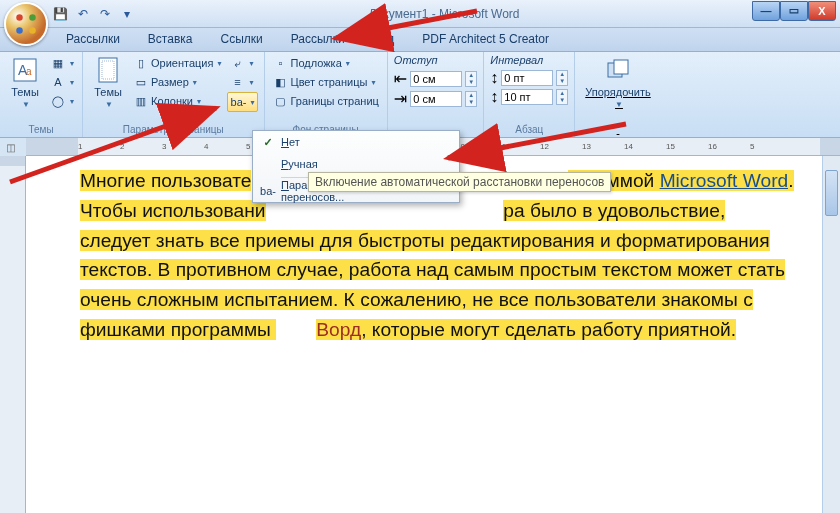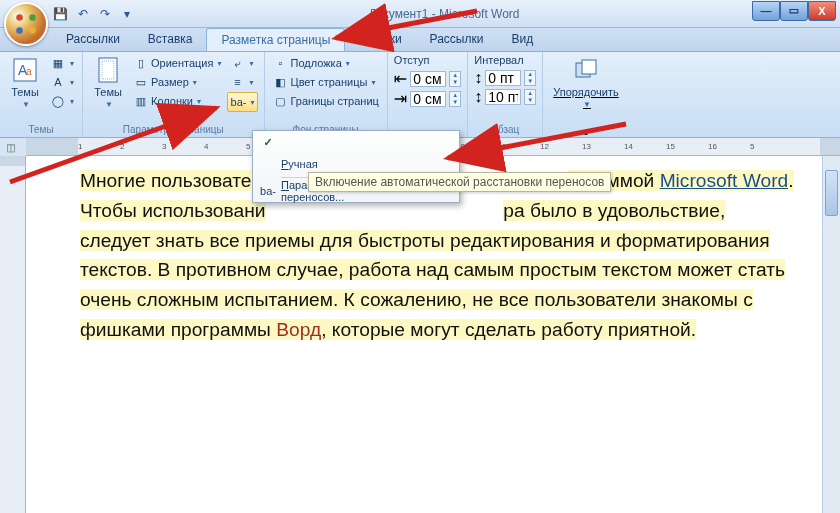--- a/index.html
+++ b/index.html
@@ -28,22 +28,22 @@
   .ribbon { height: 86px; background: linear-gradient(#e3effb,#c8def4); display: flex; border-bottom: 1px solid #8fb1d9; position: relative; }
   .group { border-right: 1px solid #b4cde9; padding: 2px 6px 0; display: flex; flex-direction: column; height: 100%; }
   .group-body { flex: 1; display: flex; align-items: flex-start; gap: 4px; }
   .group-label { text-align: center; font-size: 10px; color: #5a7aa0; padding: 1px 0 2px; }
   .bigbtn { display: flex; flex-direction: column; align-items: center; gap: 2px; padding: 2px 4px; font-size: 11px; color: #1a3f6b; min-width: 38px; }
   .bigbtn .ico { width: 28px; height: 28px; display: flex; align-items: center; justify-content: center; }
   .smallrow { display: flex; align-items: center; gap: 2px; font-size: 11px; color: #1a3f6b; padding: 1px 2px; white-space: nowrap; }
   .smallrow .ico { width: 16px; height: 16px; display: flex; align-items: center; justify-content: center; }
   .col { display: flex; flex-direction: column; gap: 1px; }
   .spin { display: flex; align-items: center; gap: 3px; }
-  .spin input { width: 36px; height: 16px; font-size: 14px; border: 1px solid #9db7d6; padding: 0 2px; background: #fff; }
-  .spin-lbl { font-size: 11px; color: #1a3f6b; margin-bottom: 2px; }
+  .spin input { width: 52px; height: 16px; font-size: 11px; border: 1px solid #9db7d6; padding: 0 2px; background: #fff; }
+  .spin-lbl { font-size: 11px; color: #1a3f6b; margin-bottom: 2px; font-style: italic; }
   .spin .arws { width: 12px; height: 16px; border: 1px solid #9db7d6; background: #eef5fc; display:flex;flex-direction:column;}
   .spin .arws span{flex:1;font-size:6px;line-height:7px;text-align:center;color:#3a6ea5;}
 
   
   .dropdown { position: absolute; left: 252px; top: 130px; width: 208px; background: linear-gradient(#fdfefe,#f2f5f8); border: 1px solid #9aafc7; box-shadow: 2px 3px 6px rgba(0,0,0,.3); z-index: 20; font-size: 11px; color: #1a3f6b; }
   .dd-item { display: flex; align-items: center; height: 22px; padding-left: 4px; }
   .dd-chk { width: 22px; text-align: center; color: #2a6a2a; font-weight: bold; }
   .dd-ico { width: 22px; text-align: center; }
   .dd-txt { flex: 1; padding-left: 2px; }
   .dd-item.hover { background: linear-gradient(#fff7d6,#ffdf7e); border: 1px solid #d9b23b; margin: -1px; }
@@ -55,24 +55,24 @@
   
   .hruler { height: 18px; background: #e8eef5; border-bottom: 1px solid #9db7d6; margin-left: 26px; position: relative; font-size: 8px; color: #555; overflow: hidden; }
   .hruler .shade-l { position: absolute; left: 0; top: 0; bottom: 0; width: 52px; background: #c8d6e6; }
   .hruler .shade-r { position: absolute; right: 0; top: 0; bottom: 0; width: 20px; background: #c8d6e6; }
   .hruler .ticks { position: absolute; left: 52px; top: 4px; display: flex; gap: 0; }
   .hruler .ticks span { width: 42px; display: inline-block; }
   .workspace { display: flex; height: calc(100% - 156px); }
   .vruler { width: 26px; background: #e8eef5; border-right: 1px solid #9db7d6; position: relative; }
   .vruler .shade-t { position: absolute; left: 0; right: 0; top: 0; height: 10px; background: #c8d6e6; }
   .doc { flex: 1; background: #fff; padding: 10px 26px 0 54px; position: relative; overflow: hidden; }
-  .sel { background: #fef9c3; }
+  .sel { background: #fde047; }
   .para { font-family: Calibri, sans-serif; font-size: 19.2px; color: #111; line-height: 1.55; }
   .para a { color: #1a4f8a; text-decoration: underline; }
-  .redword { color: #9e2e23; }
+  .redword { color: #9e2e23; margin-left: 40px; }
   .scroll-v { width: 18px; background: #e1e9f3; border-left: 1px solid #b4cde9; position: relative; }
   .scroll-v .thumb { position: absolute; left: 2px; right: 2px; top: 14px; height: 46px; background: linear-gradient(#d4e3f5,#a9c6e8); border: 1px solid #7ea4cf; border-radius: 2px; }
   .doc-corner { position: absolute; left: 3px; top: 140px; width: 16px; height: 14px; font-size: 10px; color: #666; display:flex;align-items:center;justify-content:center;}
 
   
   .arrow { position: absolute; z-index: 30; pointer-events: none; }
 
   .chev { font-size: 8px; color: #3a6ea5; margin-left: 2px; }
 </style>
 </head>
@@ -100,24 +100,24 @@
       <circle cx="6" cy="6" r="3" fill="#d9452b"></circle>
       <circle cx="18" cy="6" r="3" fill="#4a9e3a"></circle>
       <circle cx="6" cy="18" r="3" fill="#3a6ecb"></circle>
       <circle cx="18" cy="18" r="3" fill="#e8b32a"></circle>
     </svg>
 </div>
 
 <div class="tabs">
   <div class="tab">Рассылки</div>
   <div class="tab">Вставка</div>
-  <div class="tab active">Разметка страницы</div>
   <div class="tab">Ссылки</div>
   <div class="tab">Рассылки</div>
   <div class="tab">Вид</div>
+  <div class="tab">PDF Architect 5 Creator</div>
 </div>
 
 <div class="ribbon">
 
   <div class="group" style="min-width:70px;">
     <div class="group-body">
       <div class="bigbtn">
         <span class="ico">
             <svg width="26" height="26">
               <rect x="2" y="2" width="22" height="22" fill="#fff" stroke="#3a6ea5"></rect>
@@ -278,20 +278,21 @@
           <span class="chev">▼</span>
       </div>
     </div>
     <div class="group-label">&nbsp;</div>
   </div>
 </div>
 
 <div class="dropdown">
   <div class="dd-item">
     <span class="dd-chk">✓</span>
+    <span class="dd-txt"><span class="u">Н</span><span>ет</span></span>
   </div>
   <div class="dd-item">
     <span class="dd-chk"></span>
     <span class="dd-txt"><span class="u">Р</span><span>учная</span></span>
   </div>
   <div class="dd-sep"></div>
   <div class="dd-item">
     <span class="dd-ico">ba‑</span>
     <span class="dd-txt"><span class="u">П</span><span>араметры расстановки переносов...</span></span>
   </div>

